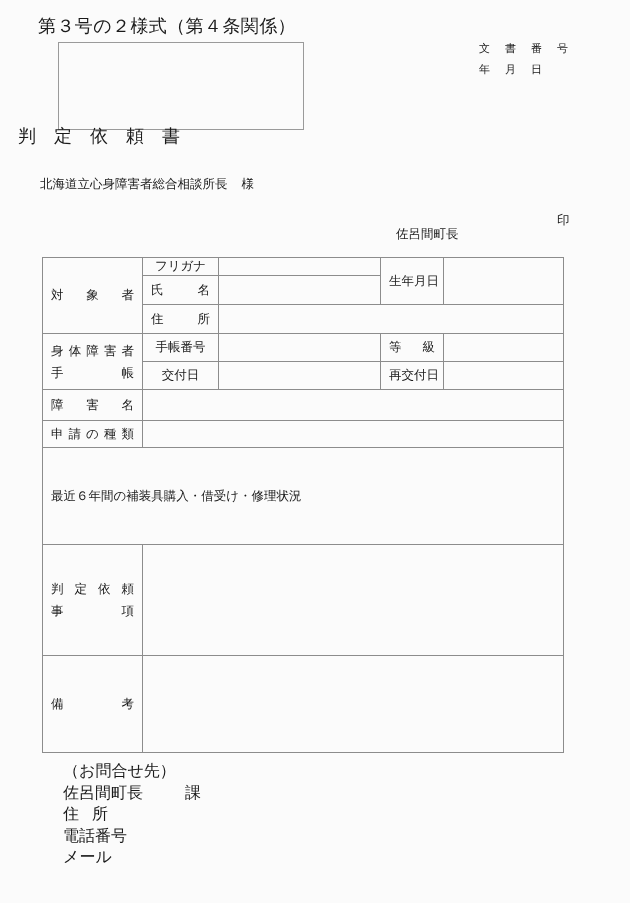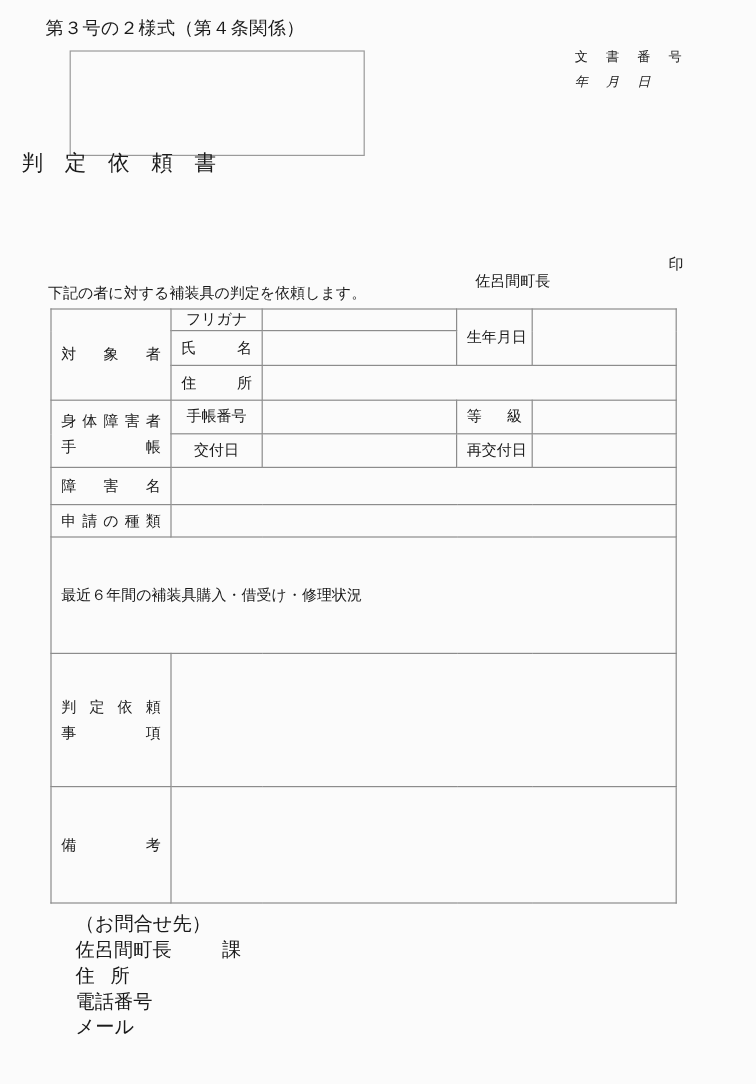--- a/index.html
+++ b/index.html
@@ -19,21 +19,21 @@
     position: relative;
     width: 630px;
     height: 903px;
   }
 
   
   .form-no {
     position: absolute;
     left: 38px;
     top: 14px;
-    font-size: 15px;
+    font-size: 18px;
     letter-spacing: 0.4px;
     white-space: nowrap;
   }
   .stamp-box {
     position: absolute;
     left: 58px;
     top: 42px;
     width: 244px;
     height: 86px;
     border: 1px solid #9a9a9a;
@@ -52,21 +52,20 @@
     white-space: nowrap;
   }
   .spread-4 {
     letter-spacing: 15px;
     margin-right: -15px;
   }
   .spread-date {
     letter-spacing: 15px;
     margin-right: -15px;
     padding-right: 8px;
-    font-style: italic;
   }
 
   .doc-title {
     position: absolute;
     left: 0;
     top: 124px;
     width: 630px;
     font-size: 18px;
     letter-spacing: 18px;
     text-indent: 18px;
@@ -185,27 +184,29 @@
 
   <div class="stamp-box"></div>
 
   <div class="doc-meta">
     <div class="spread-4">文書番号</div>
     <div class="spread-date">年月日</div>
   </div>
 
   <div class="doc-title">判定依頼書</div>
 
+  <div class="addressee">
+    <span>北海道立心身障害者総合相談所長</span><span class="sama">様</span>
+  </div>
 
   <div class="issuer">
     <span class="name">佐呂間町長</span>
     <span class="seal">印</span>
   </div>
 
-  <div class="lead">下記の者に対する補装具の判定を依頼します。</div>
 
   <table class="form-table">
     <colgroup>
       <col style="width:100px">
       <col style="width:76px">
       <col style="width:162px">
       <col style="width:63px">
       <col style="width:120px">
     </colgroup>
     <tbody>

